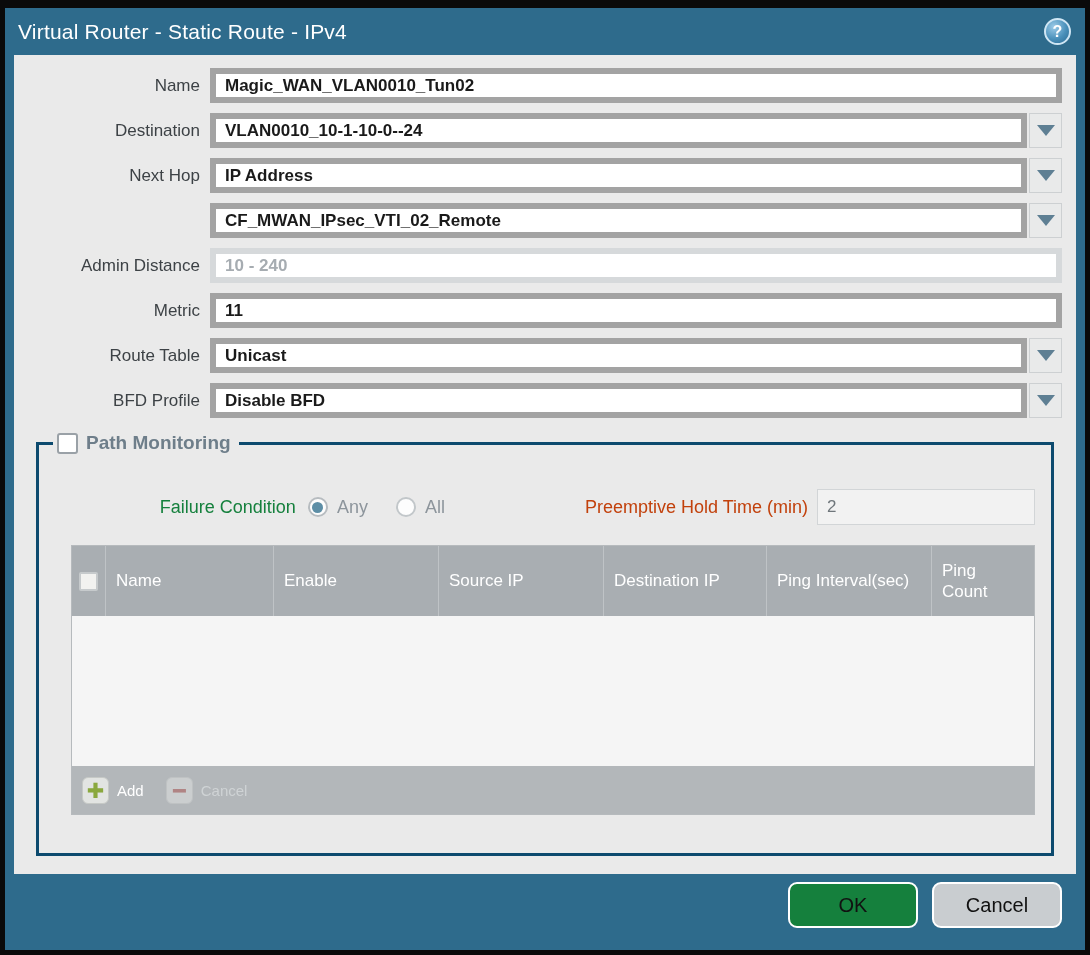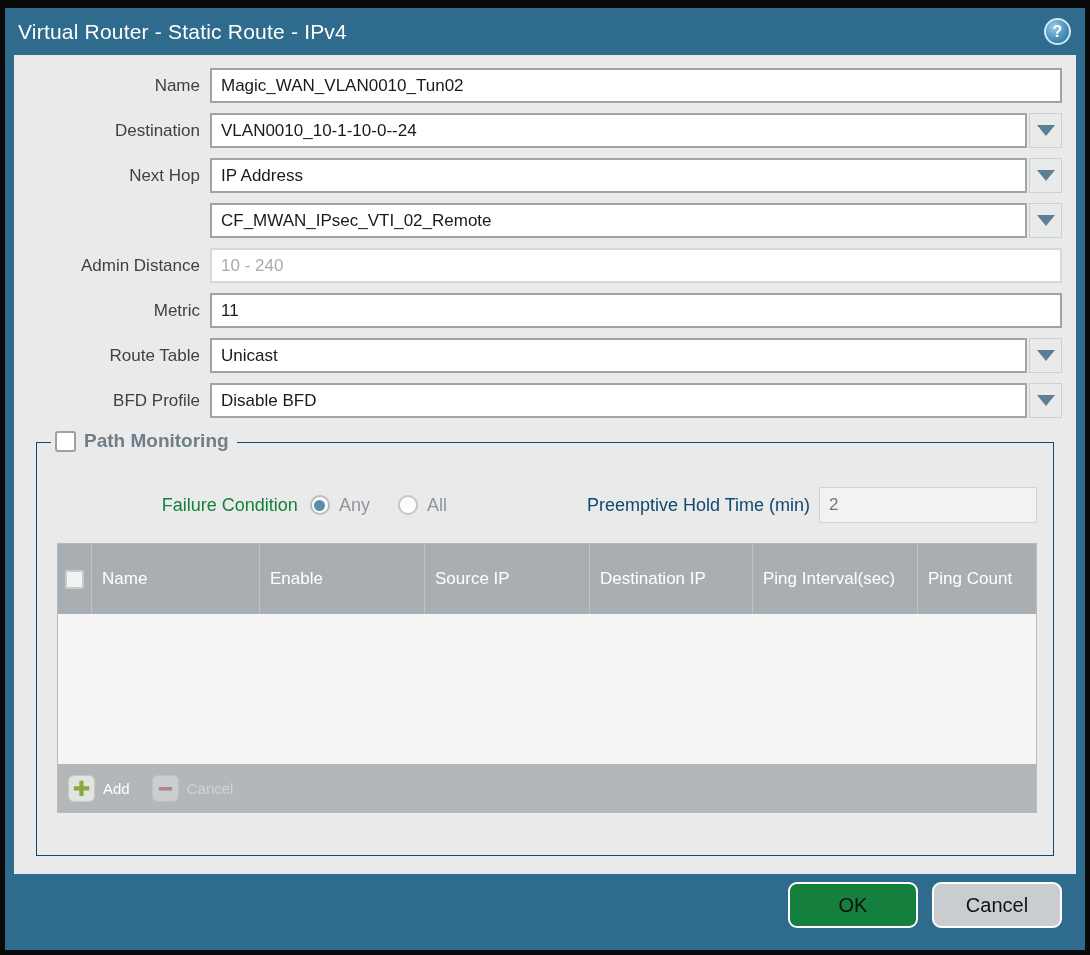--- a/index.html
+++ b/index.html
@@ -58,27 +58,28 @@
     width: 182px;
     text-align: right;
     padding-right: 10px;
     font-size: 17px;
     color: #3d4246;
     white-space: nowrap;
   }
   .field-wrap { flex: 1; display: flex; height: 35px; }
   .text-input {
     flex: 1; height: 35px;
-    border: 2px solid #a3a3a3;
+    border: 6px solid #a3a3a3;
     background: #ffffff;
     font-family: "Liberation Sans", "DejaVu Sans", sans-serif;
     font-size: 17px;
     color: #1a1a1a;
     padding: 0 9px;
     outline: none;
+    font-weight: bold;
   }
   .text-input::placeholder { color: #a6acb1; }
   .text-input.light-border { border-color: #d6d9db; }
   .dd-btn {
     width: 33px; height: 35px;
     margin-left: 2px;
     background: #e9eaea;
     border: 1px solid #cdd0d2;
     display: flex; align-items: center; justify-content: center;
     cursor: pointer;
@@ -86,23 +87,23 @@
   .dd-arrow {
     width: 0; height: 0;
     border-left: 9px solid transparent;
     border-right: 9px solid transparent;
     border-top: 11px solid #5e7f93;
   }
   
   .pm-fieldset {
     position: relative;
     margin: 24px 8px 0 8px;
-    border: 1px solid #0c4a6e;
+    border: 3px solid #0c4a6e;
     height: 414px;
-    padding: 30px 16px 0 20px;
+    padding: 30px 16px 0 32px;
   }
   .pm-legend {
     position: absolute;
     top: -13px; left: 14px;
     background: #eaeaea;
     padding: 0 8px 0 4px;
     display: flex; align-items: center;
   }
   .pm-checkbox {
     width: 21px; height: 21px;
@@ -143,21 +144,21 @@
   .radio-circle.selected { border-color: #b7bcc0; }
   .radio-dot {
     width: 11px; height: 11px;
     border-radius: 50%;
     background: #5d8ea6;
   }
   .radio-label { font-size: 18px; color: #8d959c; }
   .pm-pht-label {
     margin-left: 112px;
     font-size: 18px;
-    color: #0c4a6e;
+    color: #c2410c;
     white-space: nowrap;
   }
   .pm-pht-input {
     width: 218px; height: 36px;
     margin-left: 9px;
     border: 1px solid #d2d5d7;
     background: #f2f2f2;
     font-family: "Liberation Sans", "DejaVu Sans", sans-serif;
     font-size: 17px;
     color: #6f767b;

